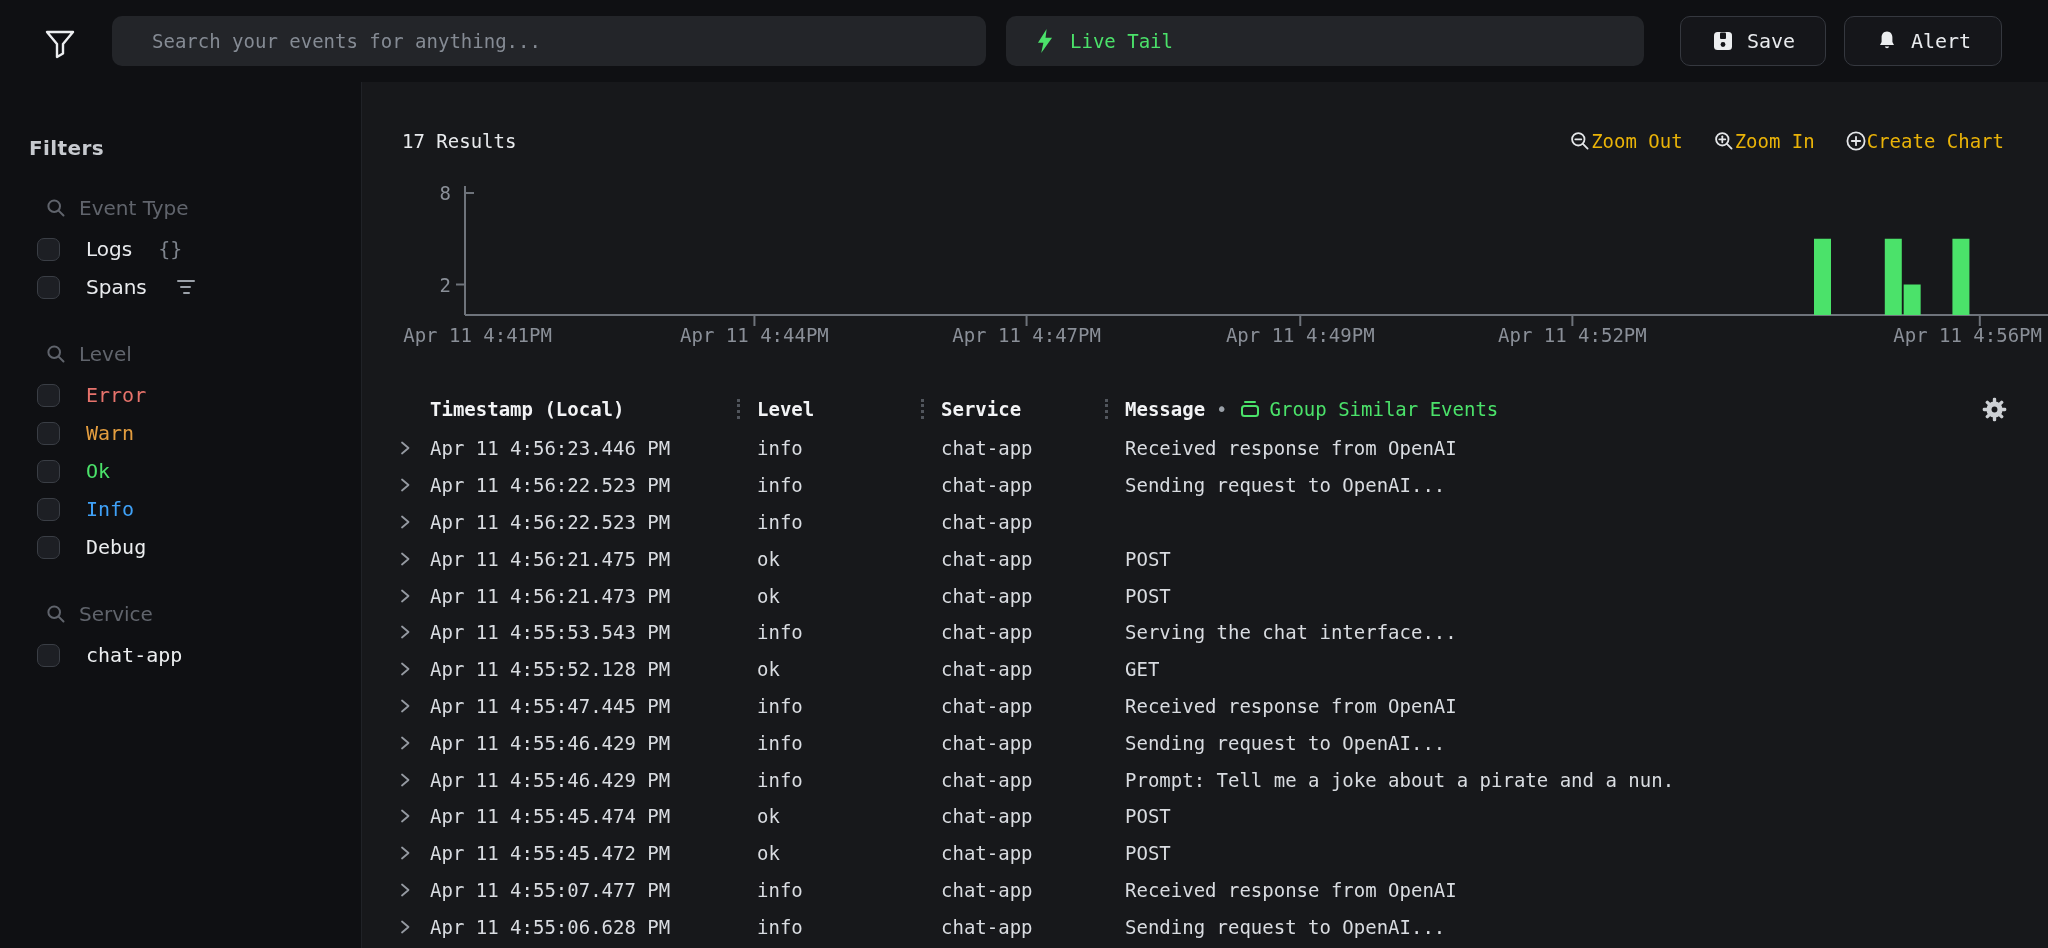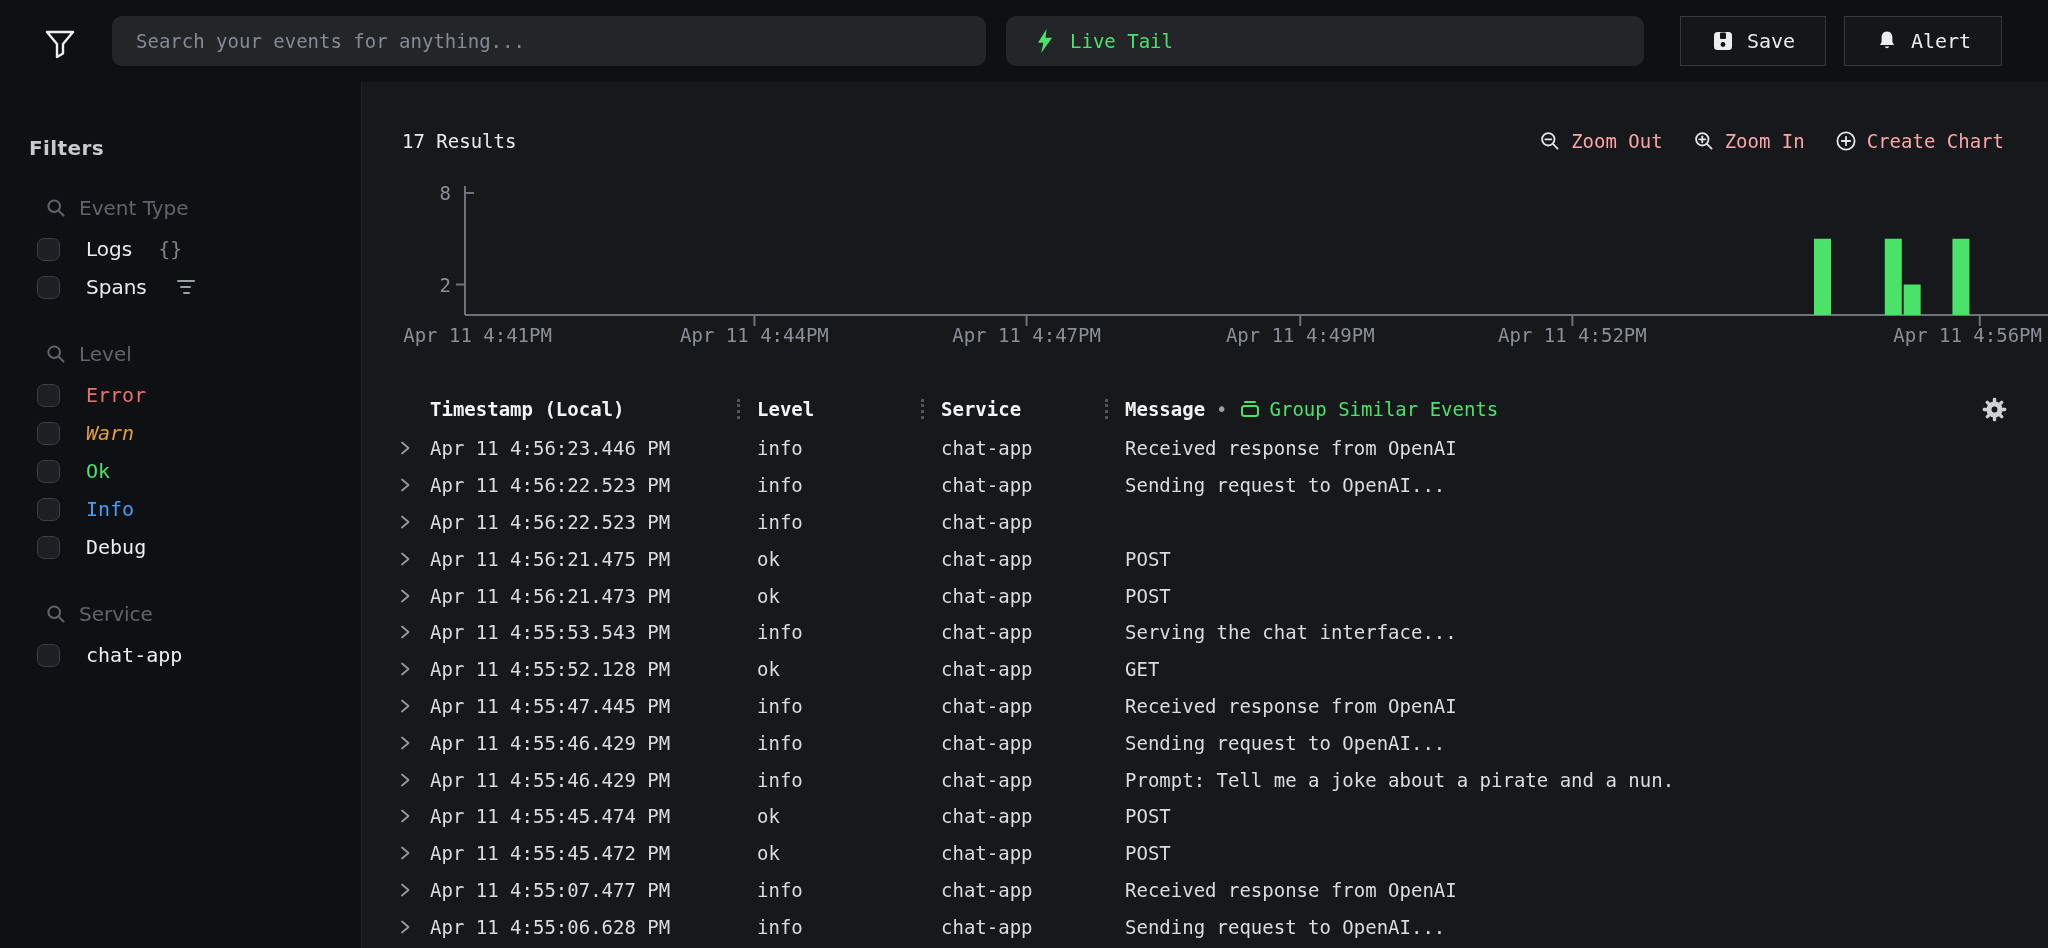--- a/index.html
+++ b/index.html
@@ -3,25 +3,25 @@
 <meta charset="utf-8">
 <style>
   html,body{margin:0;padding:0;background:#0f1013;width:2048px;height:948px;overflow:hidden;}
   *{box-sizing:border-box;}
   .mono{font-family:"DejaVu Sans Mono",monospace;}
 
   
   .topbar{position:relative;height:82px;background:#0f1013;}
   .funnel{position:absolute;left:40px;top:24px;width:40px;height:40px;display:flex;align-items:center;justify-content:center;cursor:pointer;}
   .search-box{position:absolute;left:112px;top:16px;width:874px;height:50px;background:#232529;border-radius:10px;display:flex;align-items:center;}
-  .search-box input{background:transparent;border:0;outline:none;width:100%;padding:0 24px;font:19px "DejaVu Sans Mono",monospace;color:#ec4899;}
+  .search-box input{background:transparent;border:0;outline:none;width:100%;padding:0 24px;font:19px "DejaVu Sans Mono",monospace;color:#ec4899;margin-left:16px;}
   .search-box input::placeholder{color:#858b94;}
   .livetail{position:absolute;left:1006px;top:16px;width:638px;height:50px;background:#232529;border-radius:10px;display:flex;align-items:center;gap:14px;padding-left:28px;cursor:pointer;}
   .livetail span{font:19px "DejaVu Sans Mono",monospace;color:#4be26a;}
-  .tb-btn{position:absolute;top:16px;height:50px;background:#15161a;border:1px solid #35383f;border-radius:0;display:flex;align-items:center;justify-content:center;gap:12px;cursor:pointer;color:#e9ebee;font:20px "DejaVu Sans Mono",monospace;}
+  .tb-btn{position:absolute;top:16px;height:50px;background:#15161a;border:1px solid #35383f;border-radius:10px;display:flex;align-items:center;justify-content:center;gap:12px;cursor:pointer;color:#e9ebee;font:20px "DejaVu Sans Mono",monospace;}
   .tb-btn.save{left:1680px;width:146px;}
   .tb-btn.alert{left:1844px;width:158px;}
 
   
   .layout{display:flex;height:866px;}
   .sidebar{width:362px;background:#0f1013;border-right:1px solid #202227;padding:54px 14px 0 37px;flex:none;}
   .main{flex:1;background:#17181b;position:relative;overflow:hidden;}
 
   
   .filters-title{font:700 20px "DejaVu Sans",sans-serif;color:#c7cacf;letter-spacing:.4px;margin-left:-8px;}
@@ -33,21 +33,21 @@
   .opt-label.mono{font-family:"DejaVu Sans Mono",monospace;}
   .badge{color:#7e848d;font:20px "DejaVu Sans Mono",monospace;}
   .empty-text{font:20px "DejaVu Sans Mono",monospace;color:#9ba0a8;margin-top:18px;margin-left:-6px;}
   .spans-icon{display:inline-flex;flex-direction:column;gap:3.5px;margin-left:4px;}
   .spans-icon i{display:block;height:2.5px;border-radius:2px;background:#9ba1a9;}
 
   
   .results-bar{position:absolute;top:46px;left:40px;right:44px;height:26px;display:flex;align-items:center;justify-content:space-between;}
   .results-count{font:19px "DejaVu Sans Mono",monospace;color:#e8eaed;}
   .chart-actions{display:flex;align-items:center;gap:30px;}
-  .chart-action{display:flex;align-items:center;gap:10px;color:#fca5a5;font:19px "DejaVu Sans Mono",monospace;cursor:pointer;}
+  .chart-action{display:flex;align-items:center;gap:0;color:#eab308;font:19px "DejaVu Sans Mono",monospace;cursor:pointer;}
 
   
   .chart-wrap{position:absolute;top:68px;left:0;right:0;height:200px;}
   #chart-svg{width:100%;height:100%;display:block;}
   #chart-svg text{font-family:"DejaVu Sans Mono",monospace;font-size:19px;}
 
   
   .table-wrap{position:absolute;top:306px;left:0;right:0;bottom:0;overflow:hidden;}
   .thead,.trow{display:grid;grid-template-columns:38px 327px 184px 184px 1fr;align-items:center;padding:0 40px 0 30px;}
   .thead{height:42px;}
@@ -133,21 +133,21 @@
             <line x1="13.6" y1="13.6" x2="18.5" y2="18.5"></line>
         </svg>
         <span>Level</span>
       </div>
       <div class="opt-row">
         <span class="checkbox"></span>
         <span class="opt-label mono" style="color: rgb(231, 115, 108);">Error</span>
       </div>
       <div class="opt-row">
         <span class="checkbox"></span>
-        <span class="opt-label mono" style="color: rgb(227, 157, 63); font-style: italic;">Warn</span>
+        <span class="opt-label mono" style="color: rgb(227, 157, 63);">Warn</span>
       </div>
       <div class="opt-row">
         <span class="checkbox"></span>
         <span class="opt-label mono" style="color: rgb(75, 226, 106);">Ok</span>
       </div>
       <div class="opt-row">
         <span class="checkbox"></span>
         <span class="opt-label mono" style="color: rgb(63, 161, 247);">Info</span>
       </div>
       <div class="opt-row">

